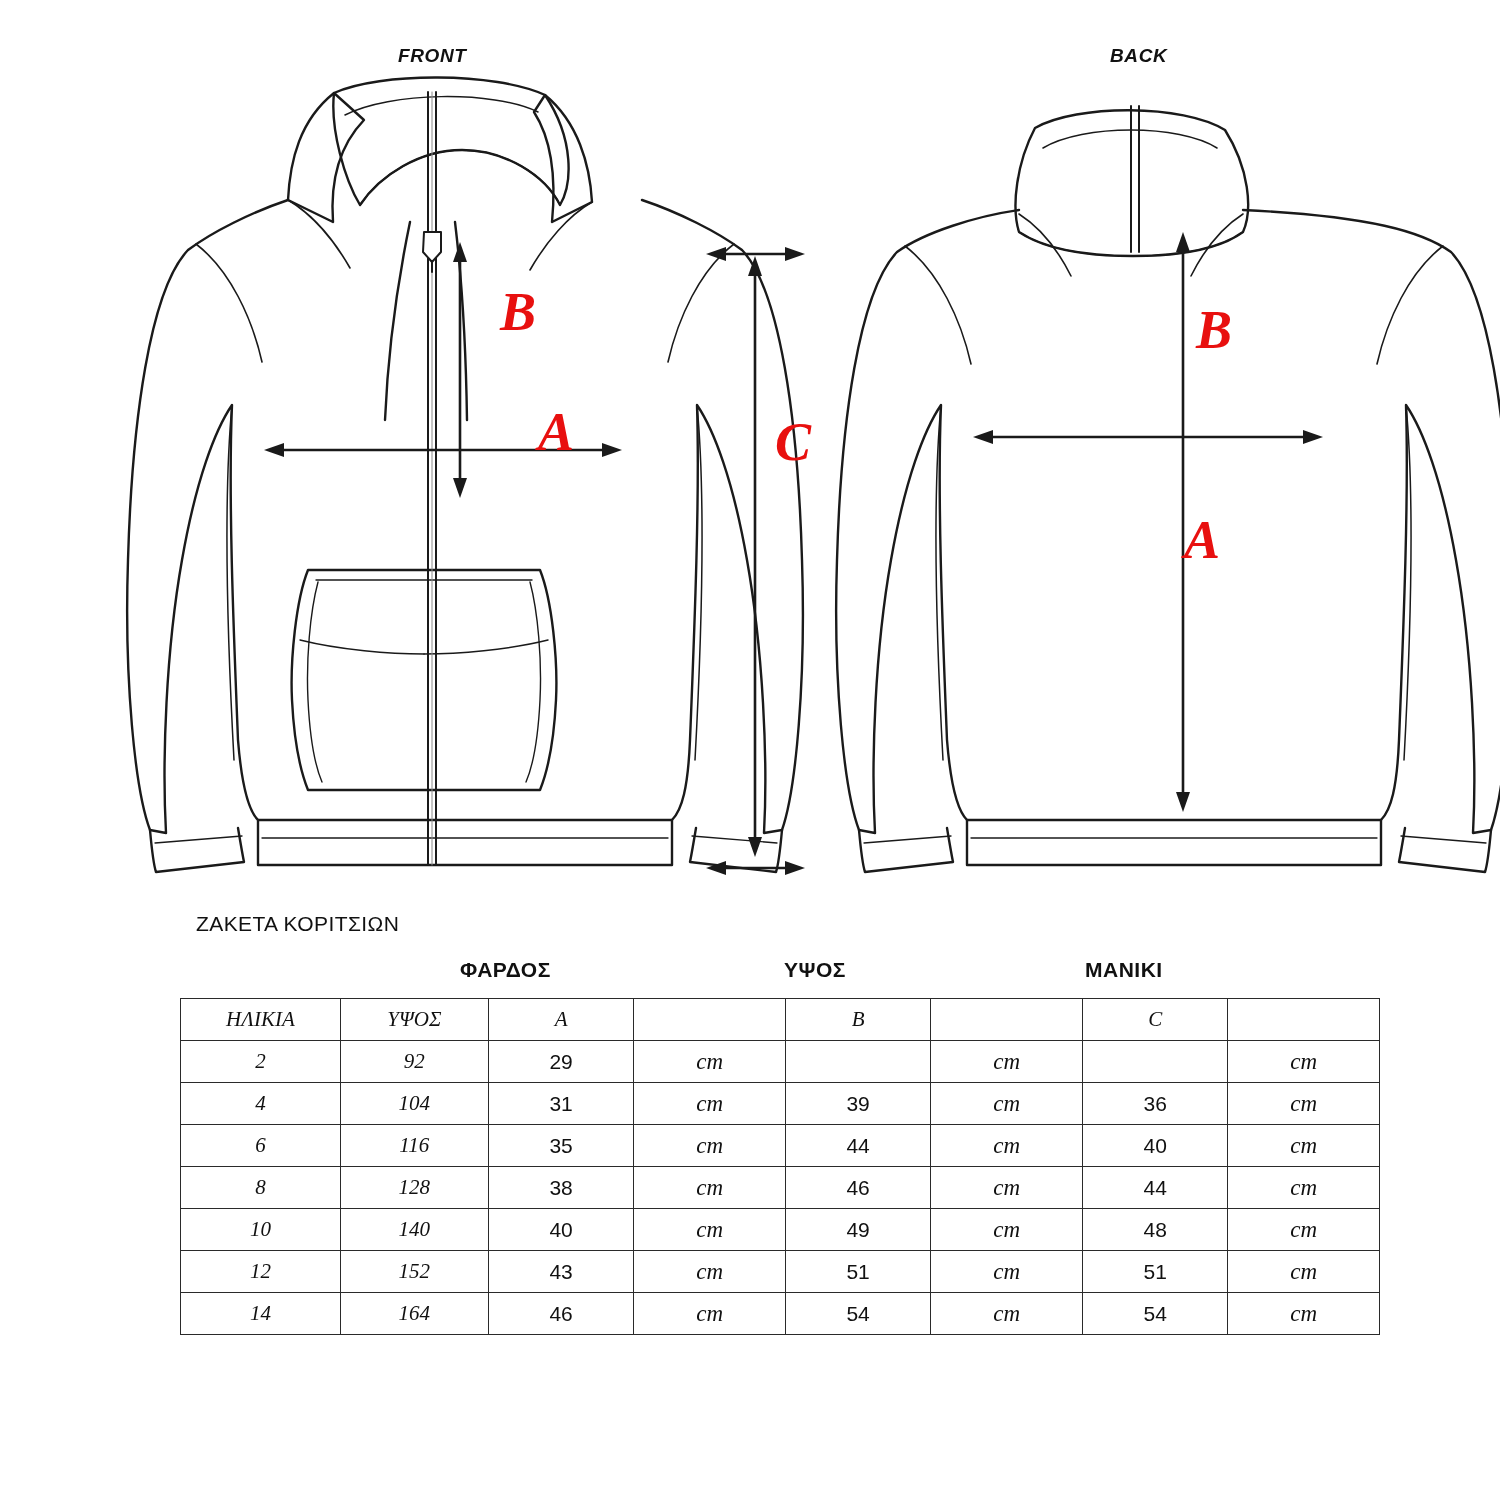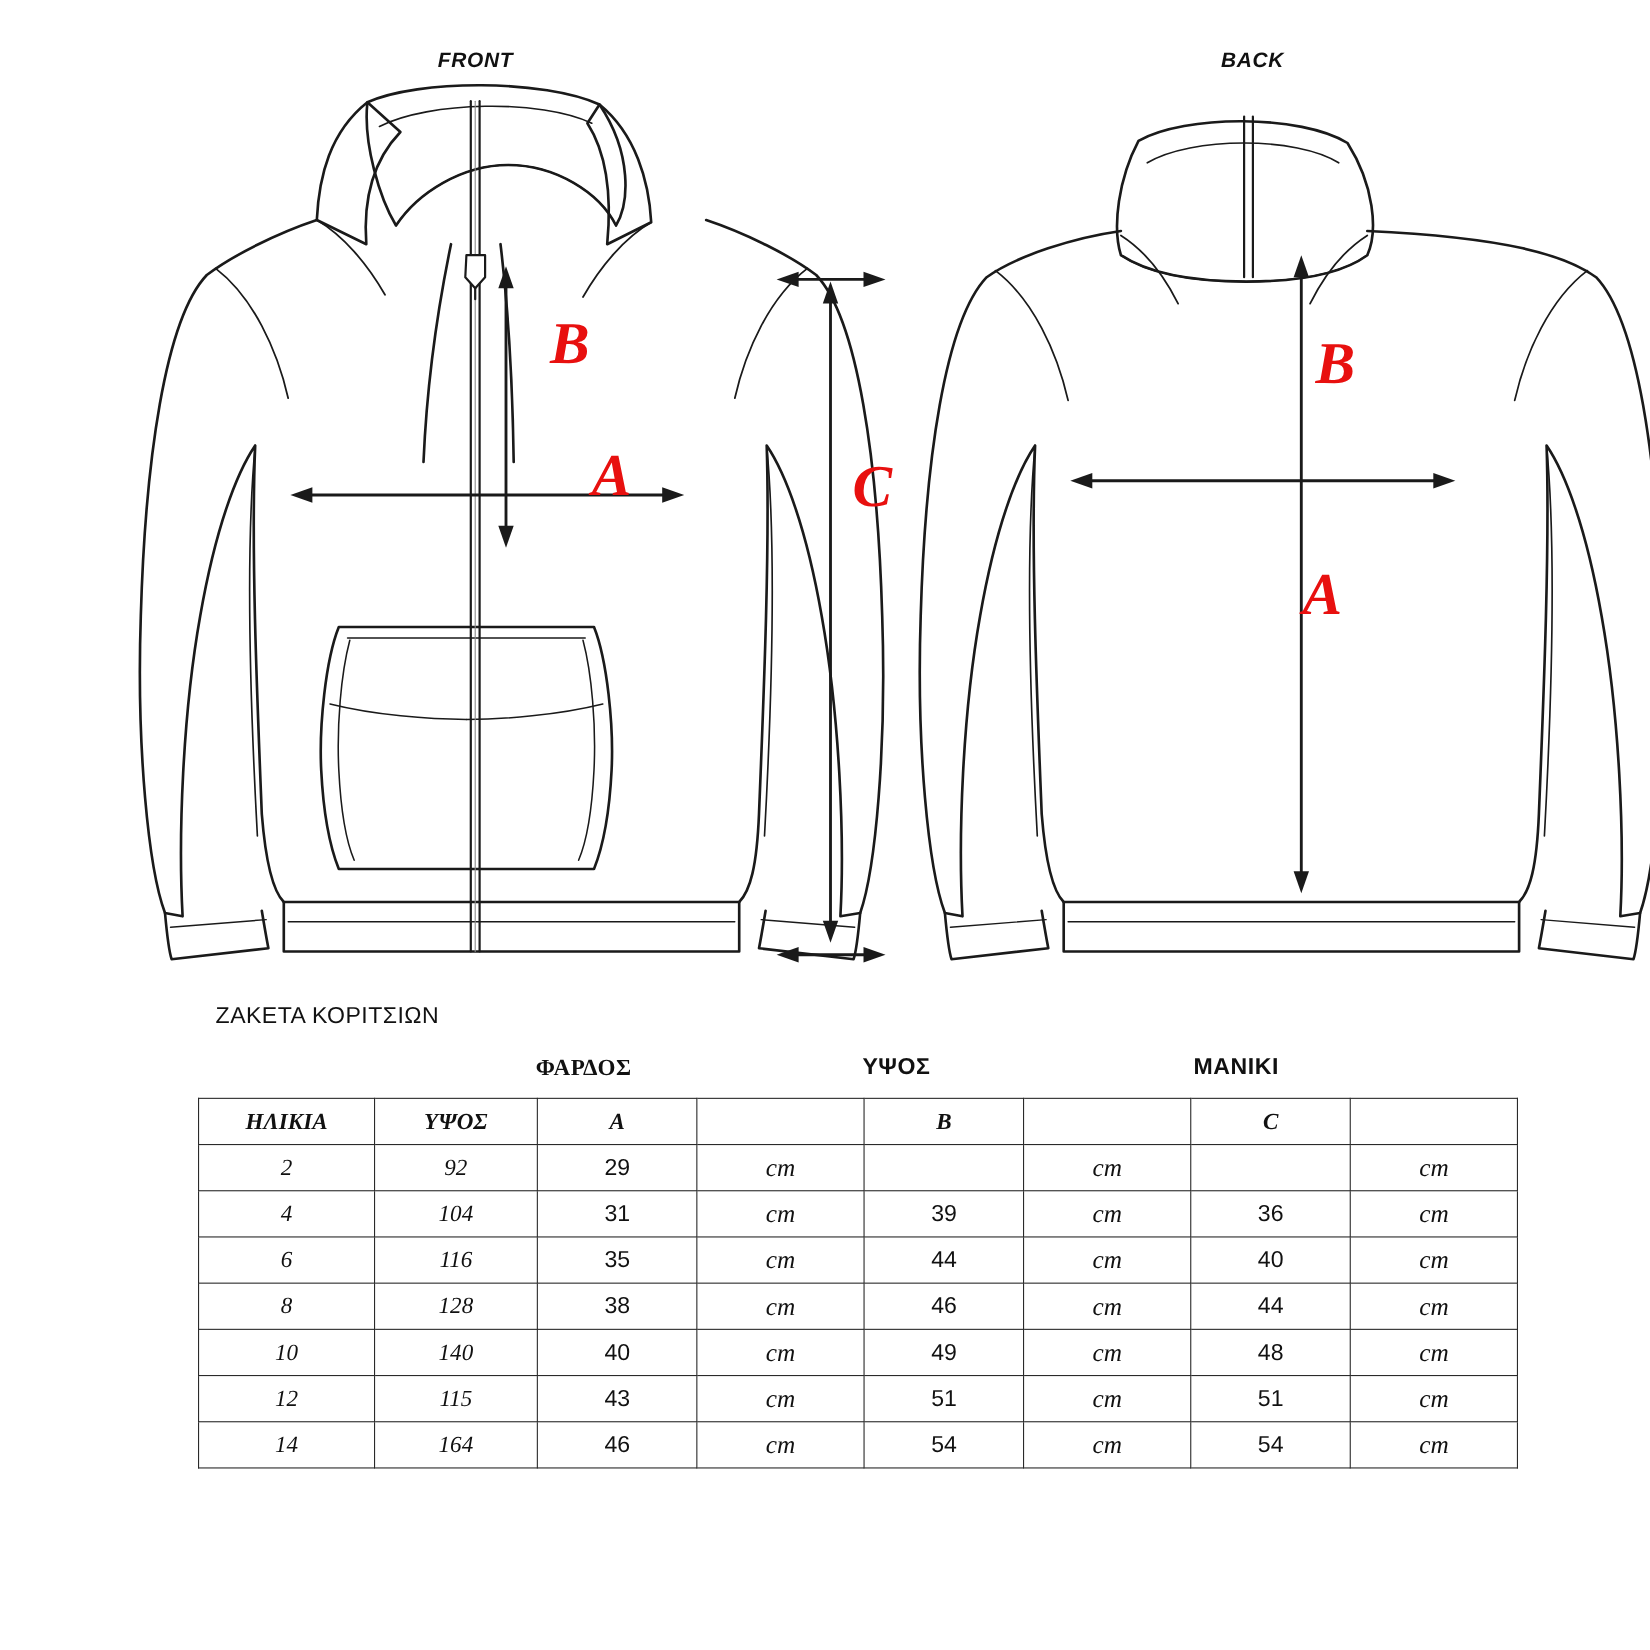--- a/index.html
+++ b/index.html
@@ -75,21 +75,21 @@
     height: 30px;
   }
   .group-headers span {
     position: absolute;
     font-family: "Liberation Sans", sans-serif;
     font-size: 21px;
     font-weight: bold;
     color: #111;
     letter-spacing: 0.5px;
   }
-  #grp-width  { left: 487px; font-family: Liberation Serif, serif; }
+  #grp-width  { left: 460px; }
   #grp-height { left: 784px; }
   #grp-sleeve { left: 1085px; }
 
   table.size-table {
     position: absolute;
     left: 180px;
     top: 88px;
     border-collapse: collapse;
     width: 1200px;
     background: #fff;
@@ -98,21 +98,21 @@
     border: 1.5px solid #2a2a2a;
     height: 41px;
     text-align: center;
     vertical-align: middle;
     padding: 0;
   }
   table.size-table th {
     font-family: "Liberation Serif", serif;
     font-style: italic;
     font-size: 21px;
-    font-weight: bold;
+    font-weight: normal;
     color: #111;
   }
   .col-age    { width: 160px; }
   .col-height { width: 148px; }
   .col-val    { width: 146px; }
   .col-unit   { width: 152px; }
 
   td.val {
     font-family: "Liberation Sans", sans-serif;
     font-weight: normal;
@@ -327,21 +327,21 @@
         <td class="ital">140</td>
         <td class="val">40</td>
         <td class="unit">cm</td>
         <td class="val">49</td>
         <td class="unit">cm</td>
         <td class="val">48</td>
         <td class="unit">cm</td>
       </tr>
       <tr>
         <td class="ital">12</td>
-        <td class="ital">115</td>
+        <td class="ital">152</td>
         <td class="val">43</td>
         <td class="unit">cm</td>
         <td class="val">51</td>
         <td class="unit">cm</td>
         <td class="val">51</td>
         <td class="unit">cm</td>
       </tr>
       <tr>
         <td class="ital">14</td>
         <td class="ital">164</td>

